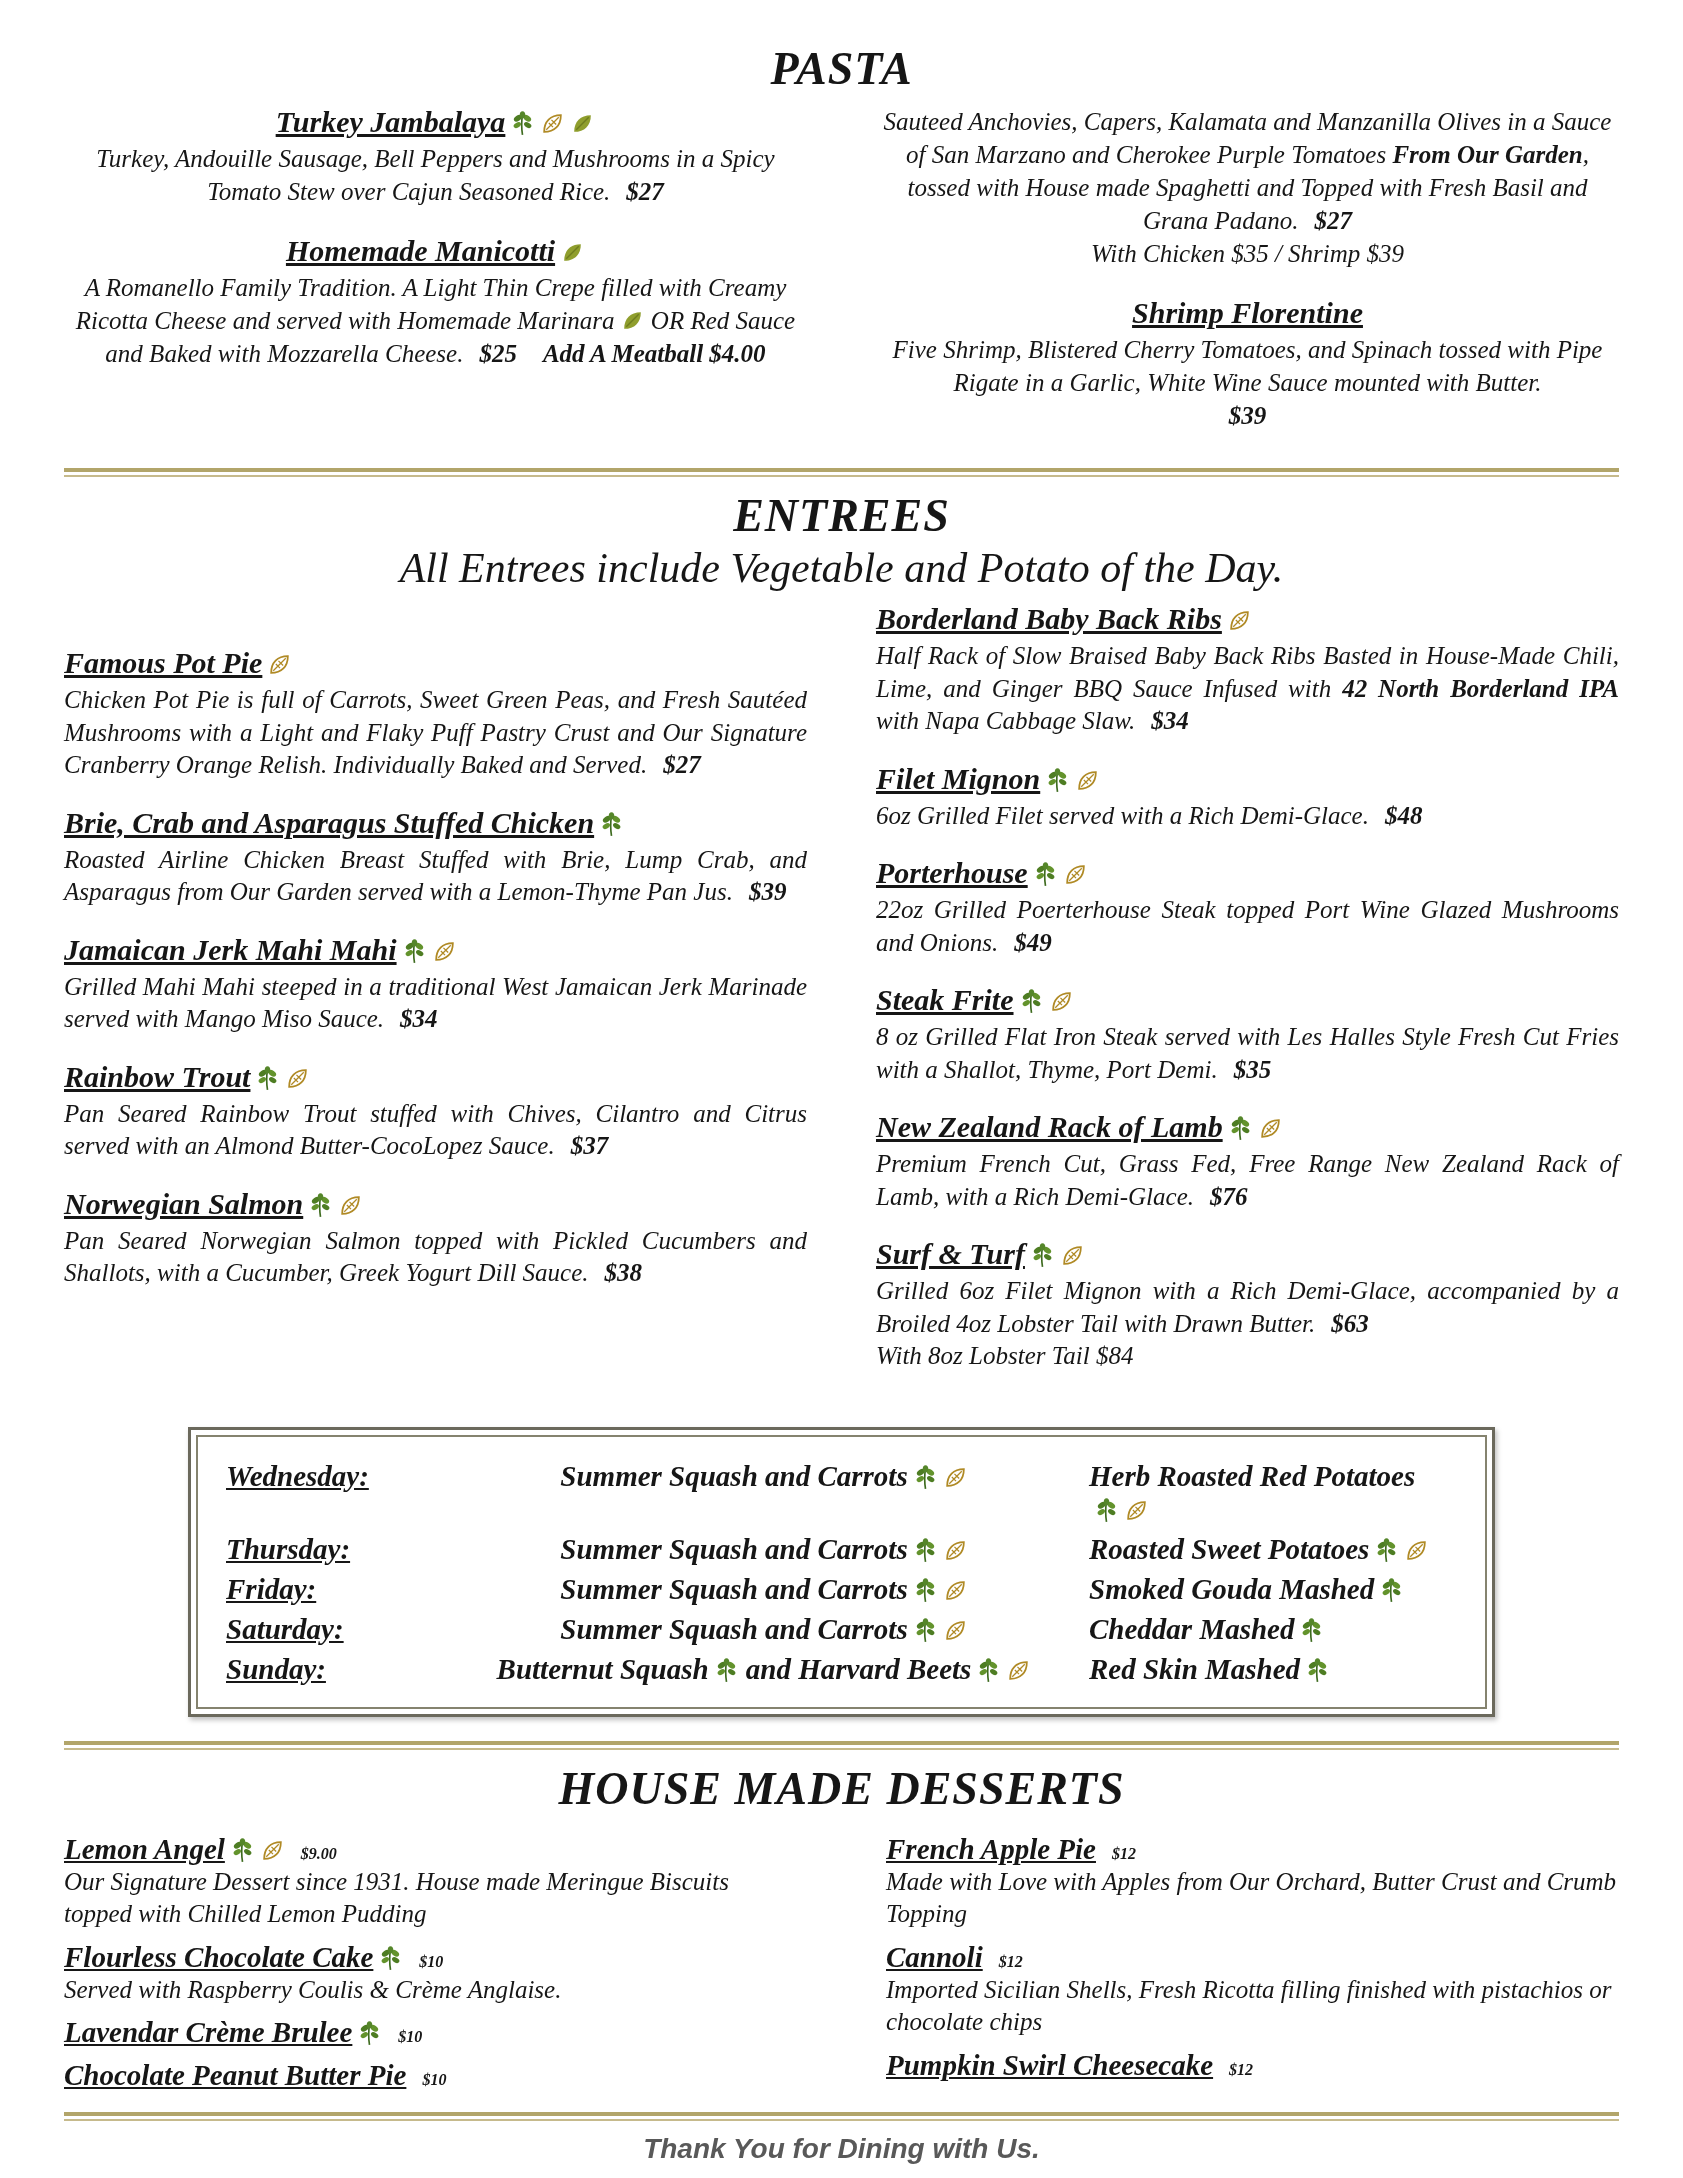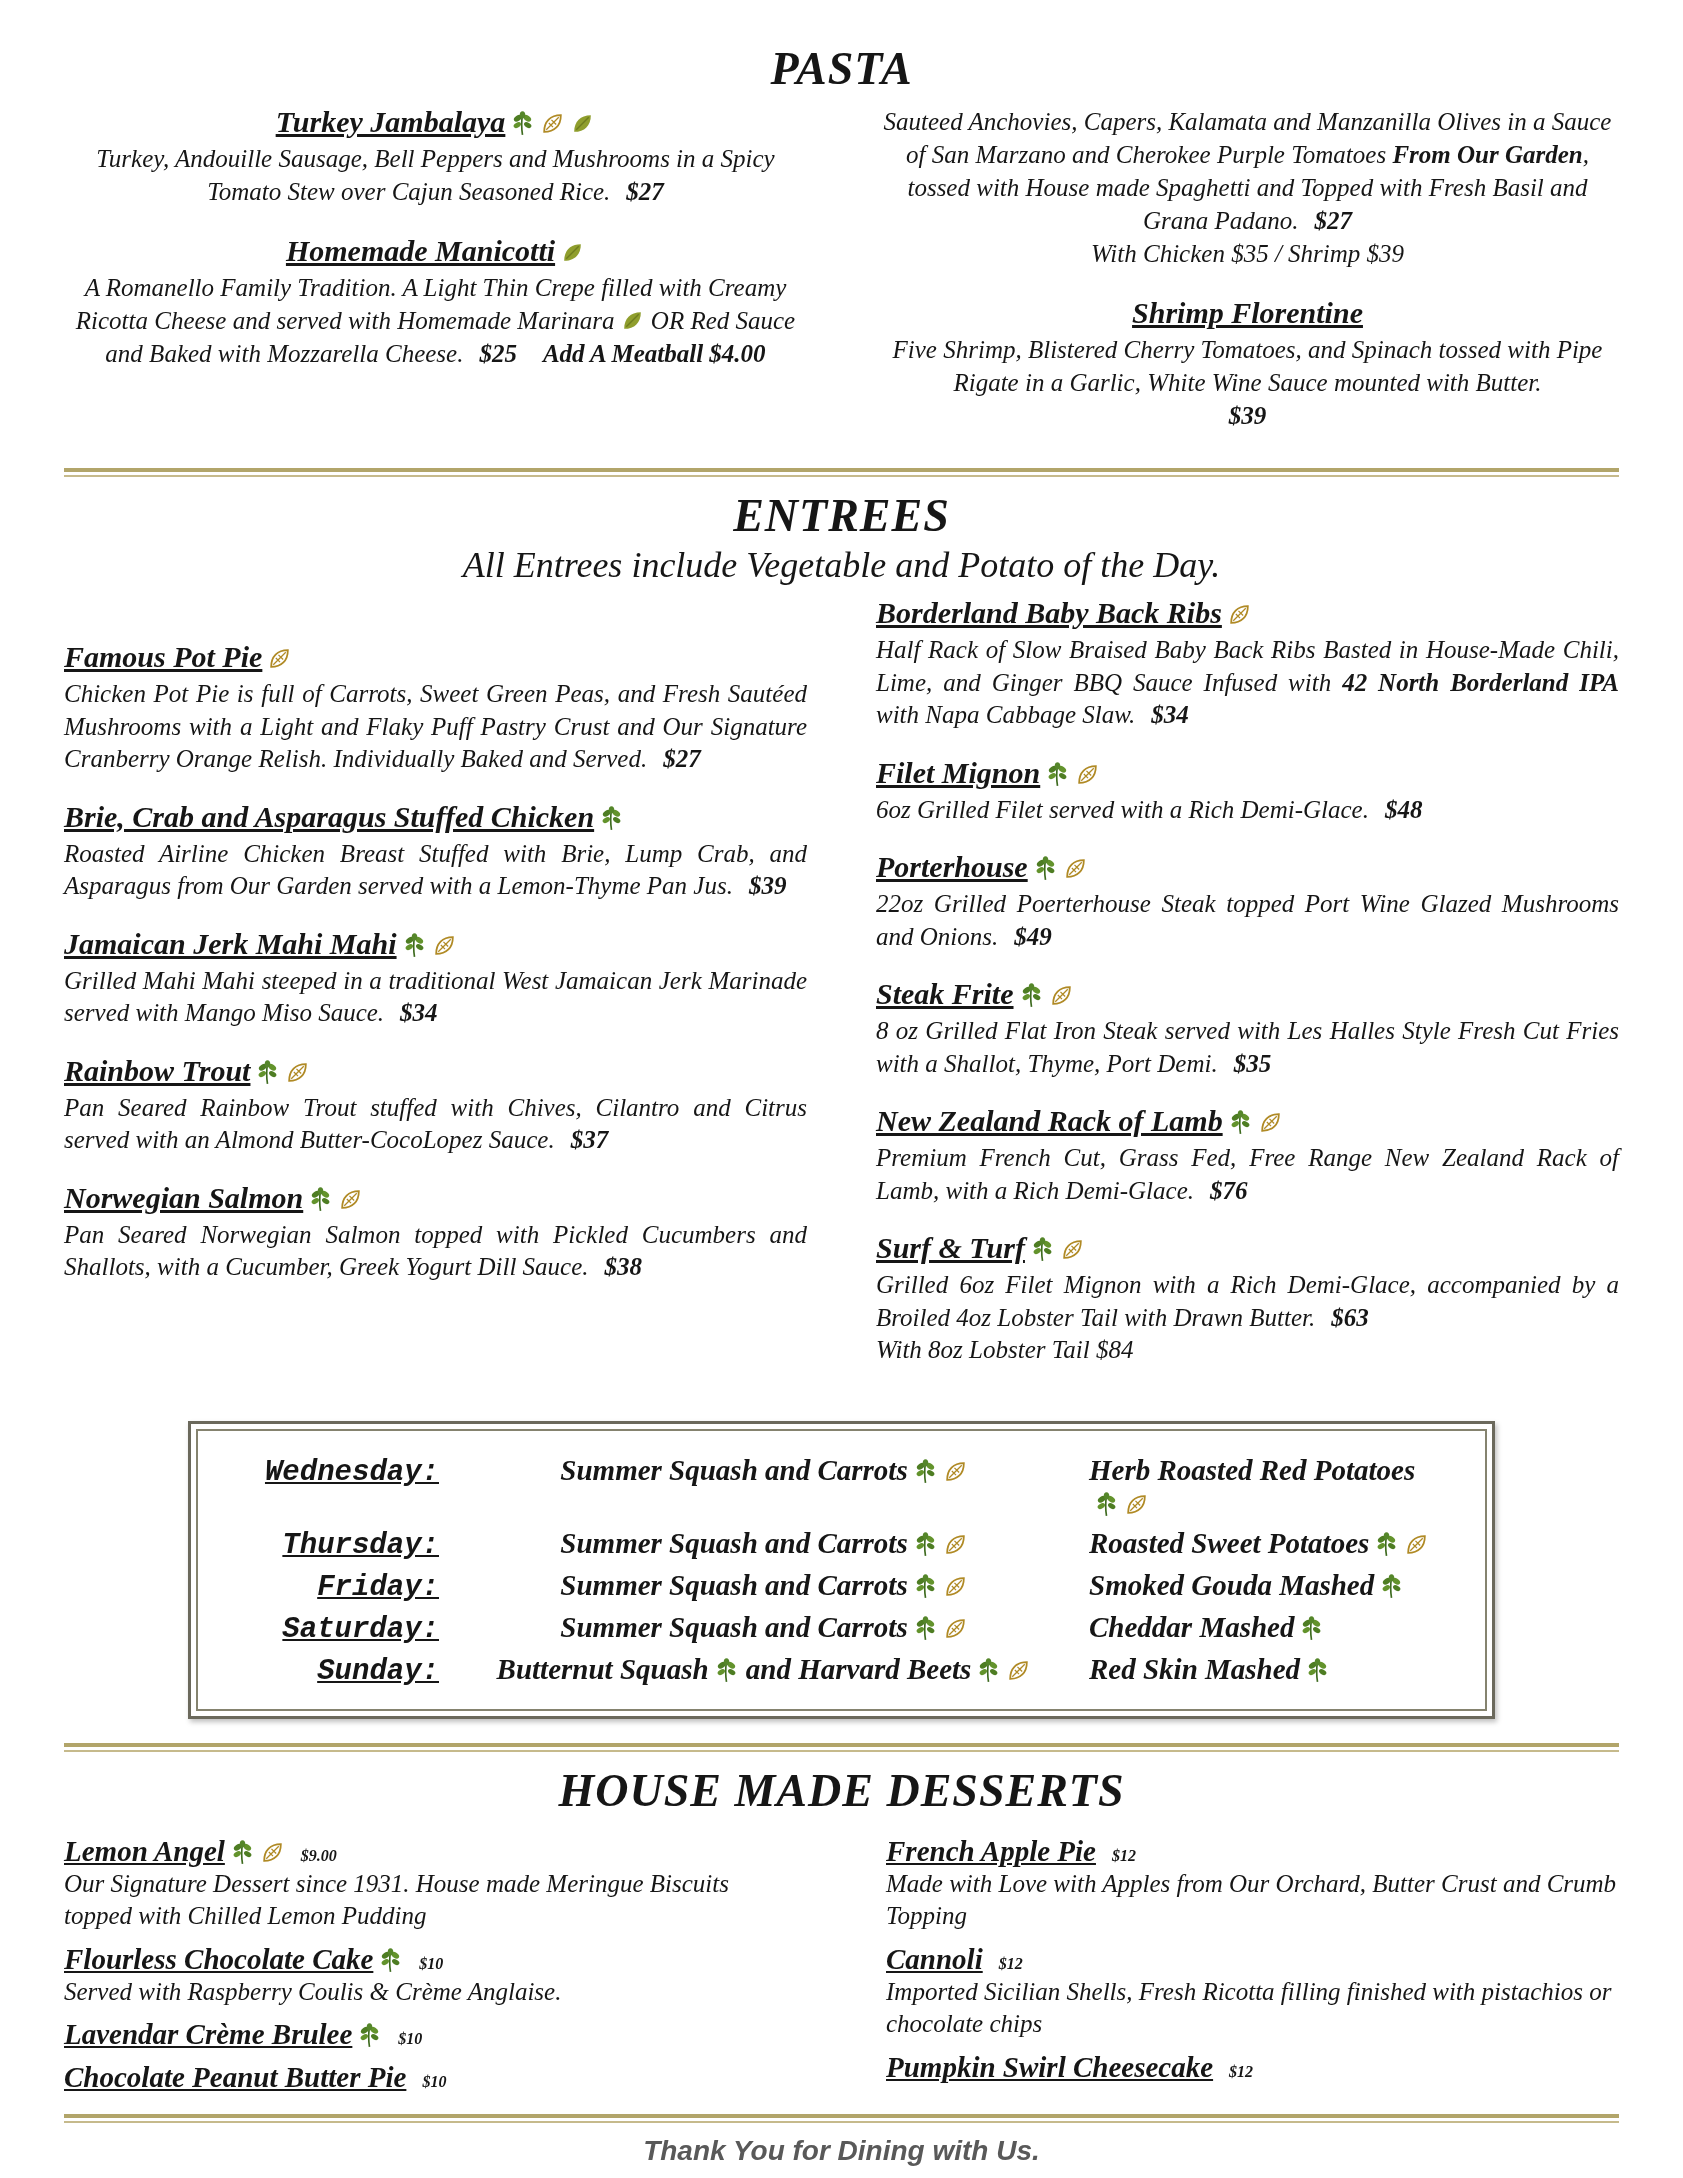--- a/index.html
+++ b/index.html
@@ -1,21 +1,21 @@
 <!DOCTYPE html>
 <html><head>
 <meta charset="utf-8">
 <style>
   * { margin:0; padding:0; box-sizing:border-box; }
   html,body { background:#ffffff; }
   body { font-family:"Liberation Serif", serif; font-style:italic; color:#161616; }
   .page { width:1683px; height:2178px; padding:42px 64px 0; overflow:hidden; position:relative; background:#fff; }
 
   .section-title { font-size:46px; font-weight:bold; text-align:center; letter-spacing:1px; }
-  .subtitle { font-size:36px; text-align:center; margin-top:2px; }
+  .subtitle { font-size:42px; text-align:center; margin-top:2px; }
 
   .cols { display:flex; gap:69px; }
   .col { flex:1; min-width:0; }
 
   .item-name { font-weight:bold; font-size:30px; text-decoration:underline; }
   .icons { white-space:nowrap; }
   .ico { width:25px; height:25px; margin-left:5px; vertical-align:-4px; display:inline-block; }
   .price { font-weight:bold; margin-left:16px; }
   .bseg { font-weight:bold; }
   .extra-inline { font-weight:bold; margin-left:26px; }
@@ -36,21 +36,21 @@
   .e-item .head-l { margin-bottom:4px; }
   .desc-j { font-size:25px; line-height:1.3; text-align:justify; }
 
   
   .rule { border-top:4px solid #b2a56a; border-bottom:2px solid #c6ba8c; height:9px; margin:10px 0 12px; }
 
   
   .sides-box { width:1307px; margin:30px auto 24px; border:3px solid #6b695c; padding:5px; box-shadow:2px 3px 5px rgba(0,0,0,.25); background:#fff; }
   .sides-inner { border:2px solid #85836f; padding:16px 28px 14px; }
   .s-row { display:grid; grid-template-columns:213px 594px 1fr; column-gap:28px; font-size:29px; font-weight:bold; margin:7px 0; align-items:baseline; }
-  .s-day { text-align:right; text-decoration:underline;font-family:Liberation Mono, monospace; }
+  .s-day { text-align:left; text-decoration:underline; }
   .s-veg { text-align:center; }
   .s-pot { text-align:left; }
 
   
   .desserts-title { margin:8px 0 18px; }
   .d-item { margin-bottom:10px; }
   .d-name { font-size:29px; }
   .desc-l { font-size:25px; line-height:1.3; }
   .d-cols { gap:89px; }
 

